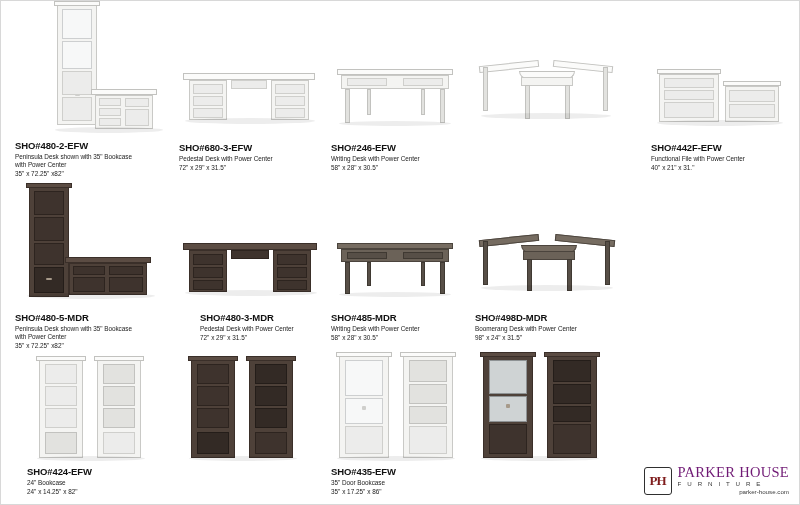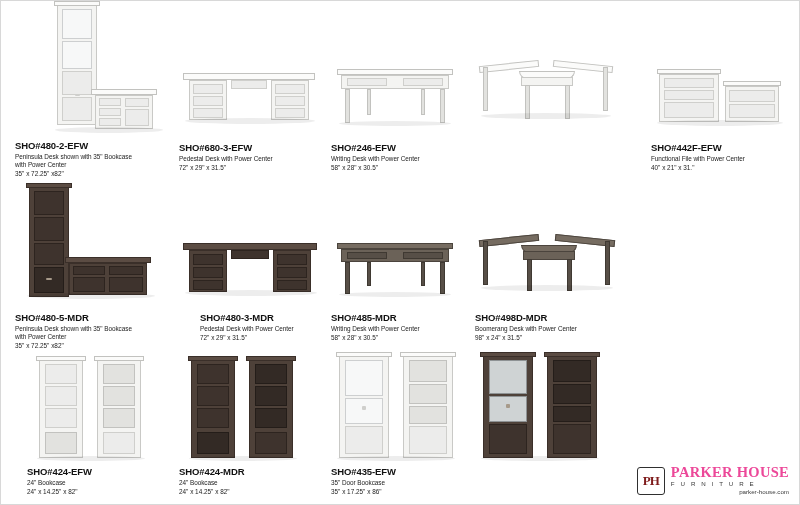--- a/index.html
+++ b/index.html
@@ -115,22 +115,22 @@
     font-family: "Liberation Serif", serif;
     font-size: 13px;
     font-weight: bold;
     color: #7f1d1d;
     letter-spacing: -1px;
     text-align: center;
   }
   .logo-name {
     font-family: "Liberation Serif", serif;
     font-size: 14.5px;
-    font-weight: bold;
-    color: #ec4899;
+    font-weight: normal;
+    color: #701a75;
     letter-spacing: 0.3px;
     line-height: 15px;
   }
   .logo-sub {
     font-size: 6.2px;
     color: #3a3a3a;
     letter-spacing: 2.1px;
     line-height: 8px;
   }
   .logo-url {
@@ -373,25 +373,20 @@
         <div class="piece d-panel" style="left:18px; top:62px; width:32px; height:20px;"></div>
         <div class="piece d-dark" style="left:18px; top:86px; width:32px; height:22px;"></div>
         <div class="piece d-body" style="left:70px; top:12px; width:44px; height:100px;"></div>
         <div class="piece d-top" style="left:67px; top:10px; width:50px; height:5px;"></div>
         <div class="piece d-dark" style="left:76px; top:18px; width:32px; height:20px;"></div>
         <div class="piece d-dark" style="left:76px; top:40px; width:32px; height:20px;"></div>
         <div class="piece d-dark" style="left:76px; top:62px; width:32px; height:20px;"></div>
         <div class="piece d-panel" style="left:76px; top:86px; width:32px; height:22px;"></div>
         <div class="piece shadow" style="left:10px; top:110px; width:108px; height:5px;"></div>
       </div>
-      <div class="caption" style="top:120px;">
-        <div class="cap-title">SHO#424-MDR</div>
-        <div class="cap-line">24" Bookcase</div>
-        <div class="cap-dim">24" x 14.25" x 82"</div>
-      </div>
     </div>
 
     <div class="cell" style="left:330px; width:150px;">
       <div class="art" style="height:118px;">
         <div class="piece w-body" style="left:8px; top:8px; width:50px; height:104px;"></div>
         <div class="piece w-top" style="left:5px; top:6px; width:56px; height:5px;"></div>
         <div class="piece glass" style="left:14px; top:14px; width:38px; height:36px;"></div>
         <div class="piece glass" style="left:14px; top:52px; width:38px; height:26px;"></div>
         <div class="piece w-panel" style="left:14px; top:80px; width:38px; height:28px;"></div>
         <div class="piece knob-w" style="left:31px; top:60px; width:4px; height:4px;"></div>

